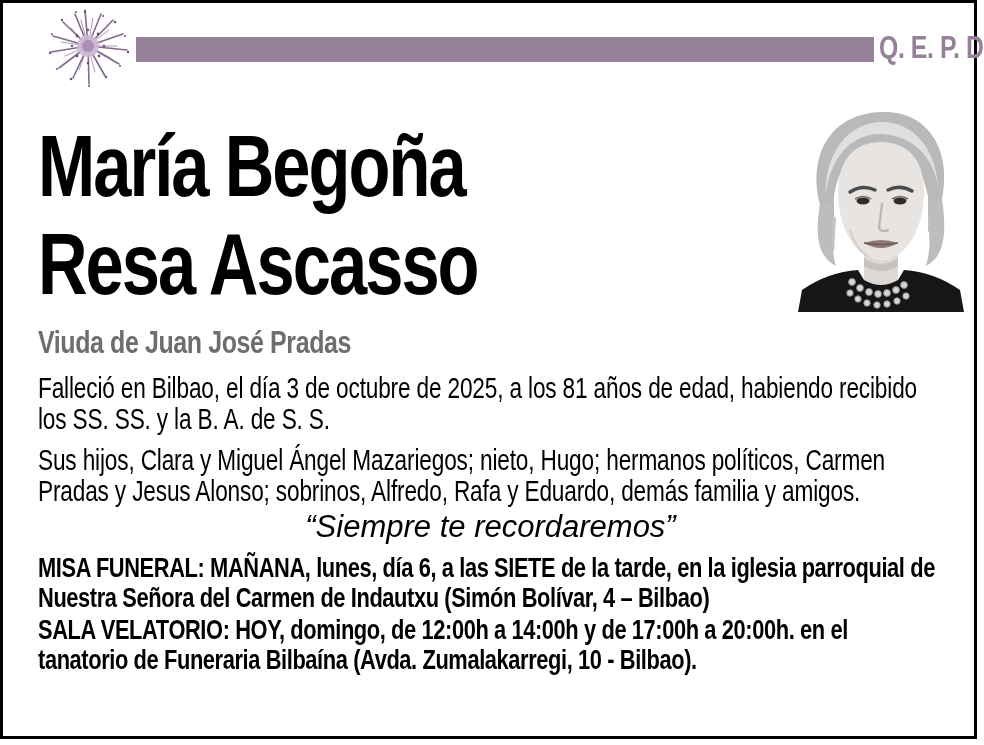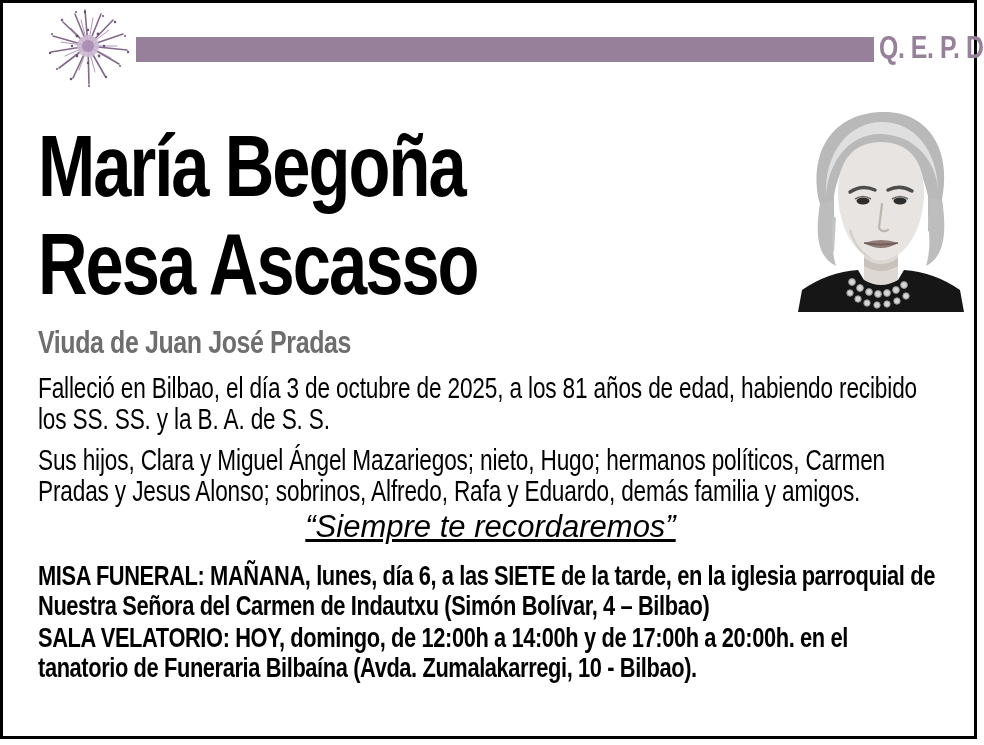--- a/index.html
+++ b/index.html
@@ -14,21 +14,21 @@
   .portrait{position:absolute;top:97px;right:2px;width:182px;height:212px;}
   .cond{transform:scaleX(0.78);transform-origin:0 0;}
   .title{font-weight:700;font-size:88px;line-height:98px;letter-spacing:-2.5px;
     width:690px;margin:28px 0 0 0;}
   .subtitle{color:#6e6e6e;font-weight:700;font-size:32px;line-height:38px;
     width:640px;margin:10px 0 0 0;letter-spacing:-0.5px;}
   .para{font-size:29px;line-height:31px;width:1170px;letter-spacing:-0.2px;}
   .p1{margin:12px 0 0 0;}
   .p2{margin:10px 0 0 0;}
   .quote{font-style:italic;font-size:31px;line-height:36px;width:905px;
-    text-align:center;margin:2px 0 16px 0;text-decoration:underline;}
+    text-align:center;margin:2px 0 8px 0;}
   .bold{font-weight:700;font-size:28px;line-height:30px;letter-spacing:-0.5px;}
   .p3{margin:8px 0 0 0;}
   .p4{margin:2px 0 0 0;width:1120px;}
 </style>
 </head>
 <body>
 
 <div class="sheet">
 
   <div class="header">

